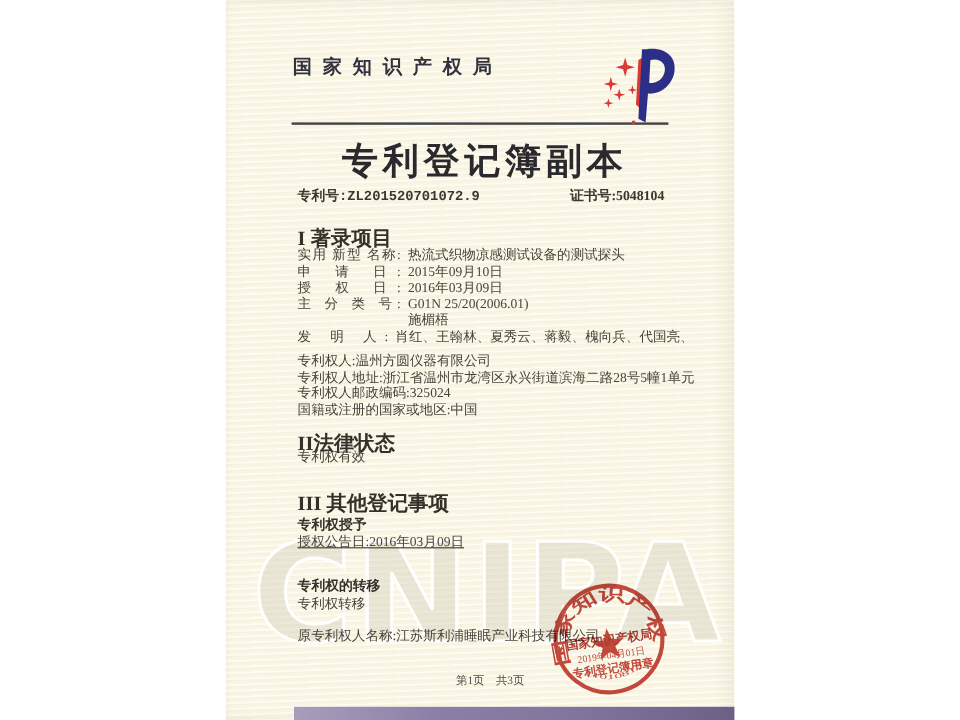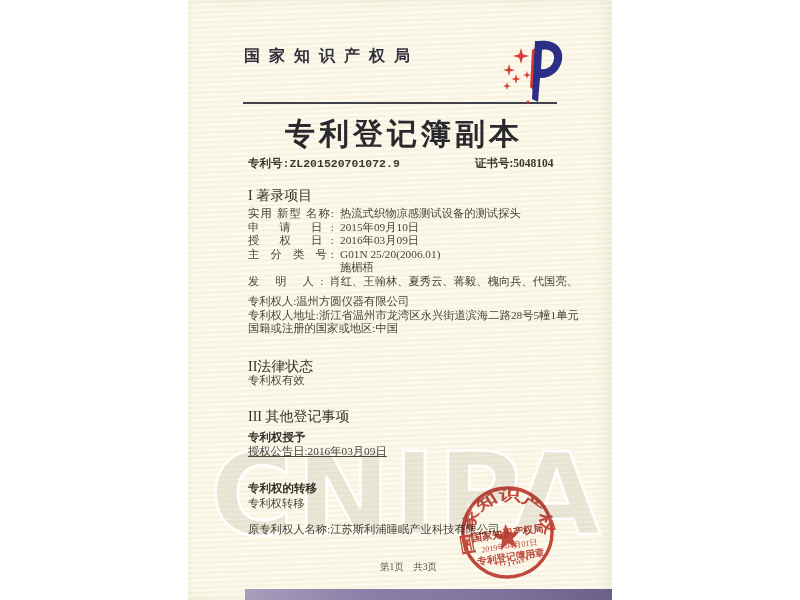--- a/index.html
+++ b/index.html
@@ -12,21 +12,21 @@
     box-shadow:inset -8px 0 12px rgba(120,110,90,.07), inset 2px 0 4px rgba(120,110,90,.05);}
   .paper *{position:absolute;}
   .agency-cn{left:56px;top:46px;font-size:16px;font-weight:bold;letter-spacing:9px;color:#32323e;white-space:nowrap;}
   .agency-en{left:56px;top:84px;font-size:7.6px;font-weight:bold;letter-spacing:.55px;word-spacing:2px;color:#3a3a42;white-space:nowrap;}
   .divider{left:55px;top:102px;width:314px;height:2.2px;background:#42424a;}
   .logo{left:313px;top:38px;width:64px;height:68px;}
   .doc-title{left:0;top:114px;width:100%;text-align:center;font-size:30px;font-weight:600;
     letter-spacing:4px;padding-left:4px;color:#2a2a2e;}
   .patent-no{left:60px;top:156px;font-size:11.5px;font-weight:bold;color:#3a382f;white-space:nowrap;font-family:Liberation Mono, monospace;}
   .cert-no{left:287px;top:156px;font-size:11.5px;font-weight:bold;color:#3a382f;white-space:nowrap;}
-  .sec-head{font-size:14px;font-weight:normal;color:#33312a;white-space:nowrap;}
+  .sec-head{font-size:17px;font-weight:bold;color:#33312a;white-space:nowrap;}
   .s1{left:60px;top:187px;}
   .s2{left:60px;top:358px;}
   .s3{left:60px;top:408px;}
   .bib{left:60px;top:207px;width:330px;}
   .bib .row{position:static;display:flex;line-height:13.5px;font-size:11.3px;color:#47443b;}
   .bib .lbl{position:static;display:inline-block;width:86px;text-align-last:justify;-moz-text-align-last:justify;}
   .bib .val{position:static;margin-left:6px;white-space:nowrap;}
   .patentee{left:60px;top:295px;line-height:13.6px;font-size:11.3px;color:#47443b;width:340px;}
   .patentee div{position:static;white-space:nowrap;}
   .plain{font-size:11.3px;color:#47443b;white-space:nowrap;}
@@ -102,20 +102,21 @@
     </div>
     <div class="row">
       <span class="lbl">发 明 人:</span>
       <span class="val">肖红、王翰林、夏秀云、蒋毅、槐向兵、代国亮、</span>
     </div>
   </div>
 
   <div class="patentee z2">
     <div>专利权人:温州方圆仪器有限公司</div>
     <div>专利权人地址:浙江省温州市龙湾区永兴街道滨海二路28号5幢1单元</div>
+    <div>专利权人邮政编码:325024</div>
     <div>国籍或注册的国家或地区:中国</div>
   </div>
 
   <div class="sec-head s2 z2">II法律状态</div>
   <div class="plain st z2">专利权有效</div>
 
   <div class="sec-head s3 z2">III 其他登记事项</div>
 
   <div class="gh z2">专利权授予</div>
   <div class="plain gd z2">授权公告日:2016年03月09日</div>

